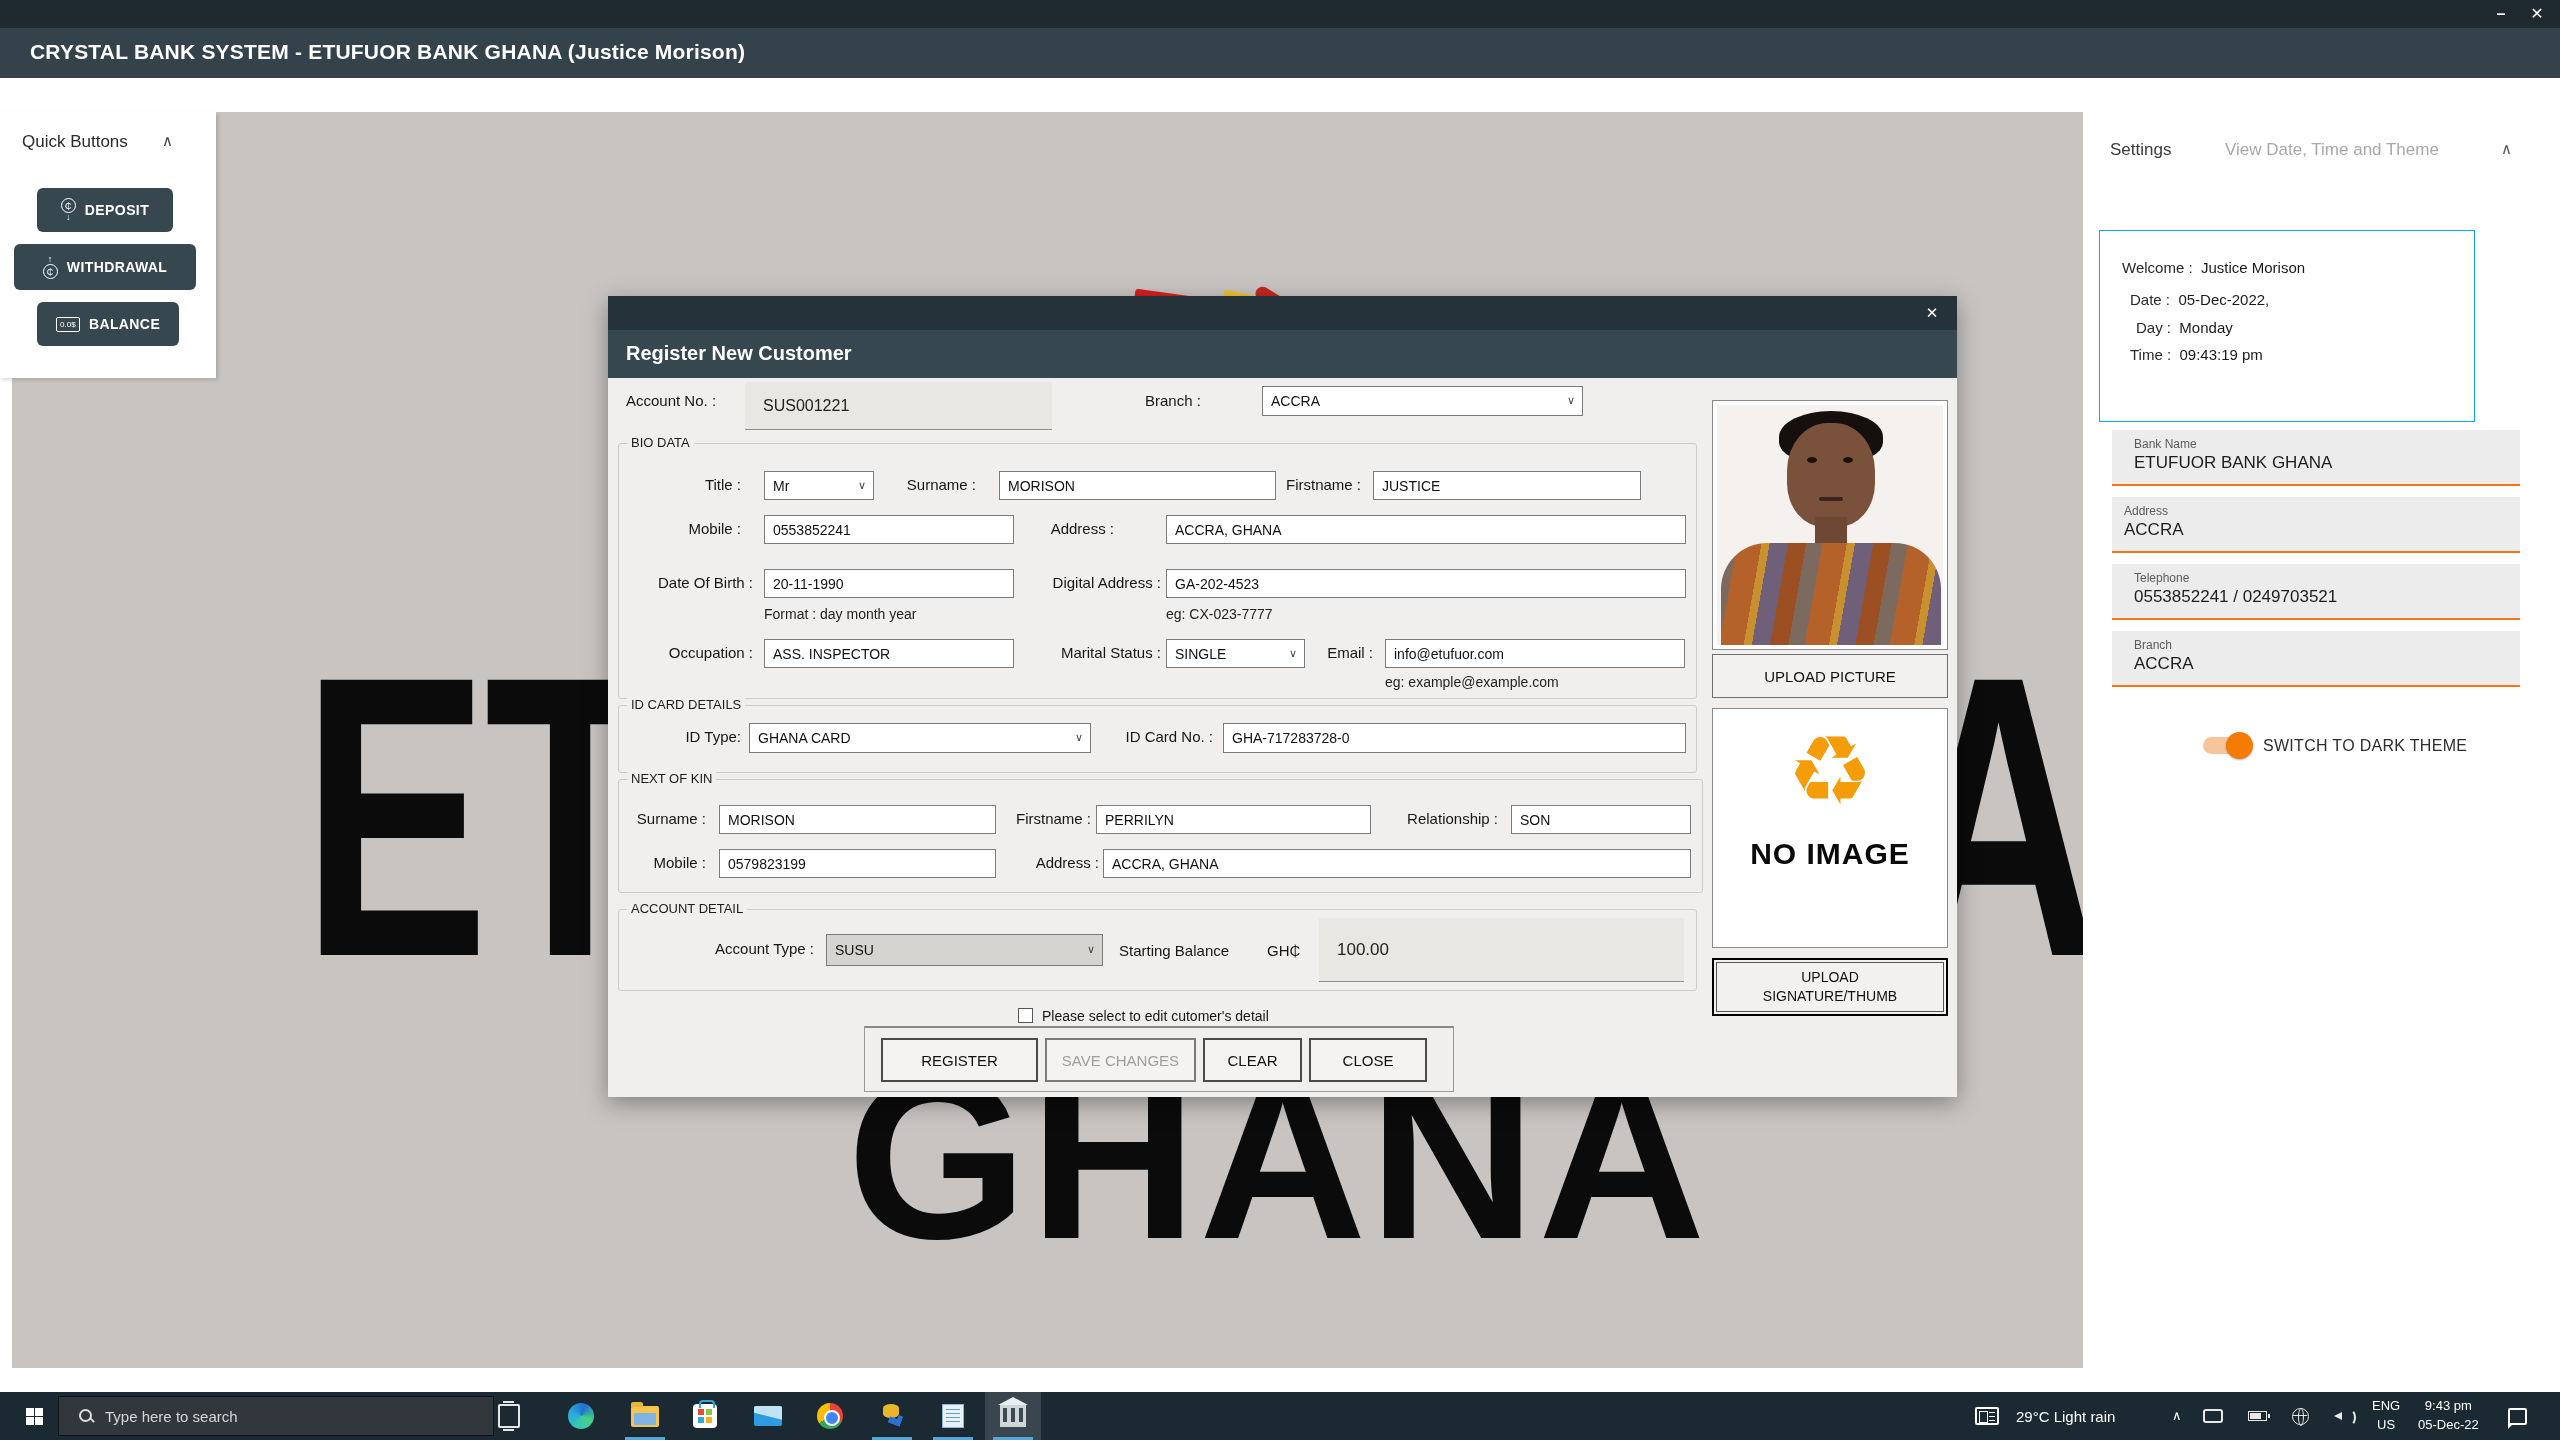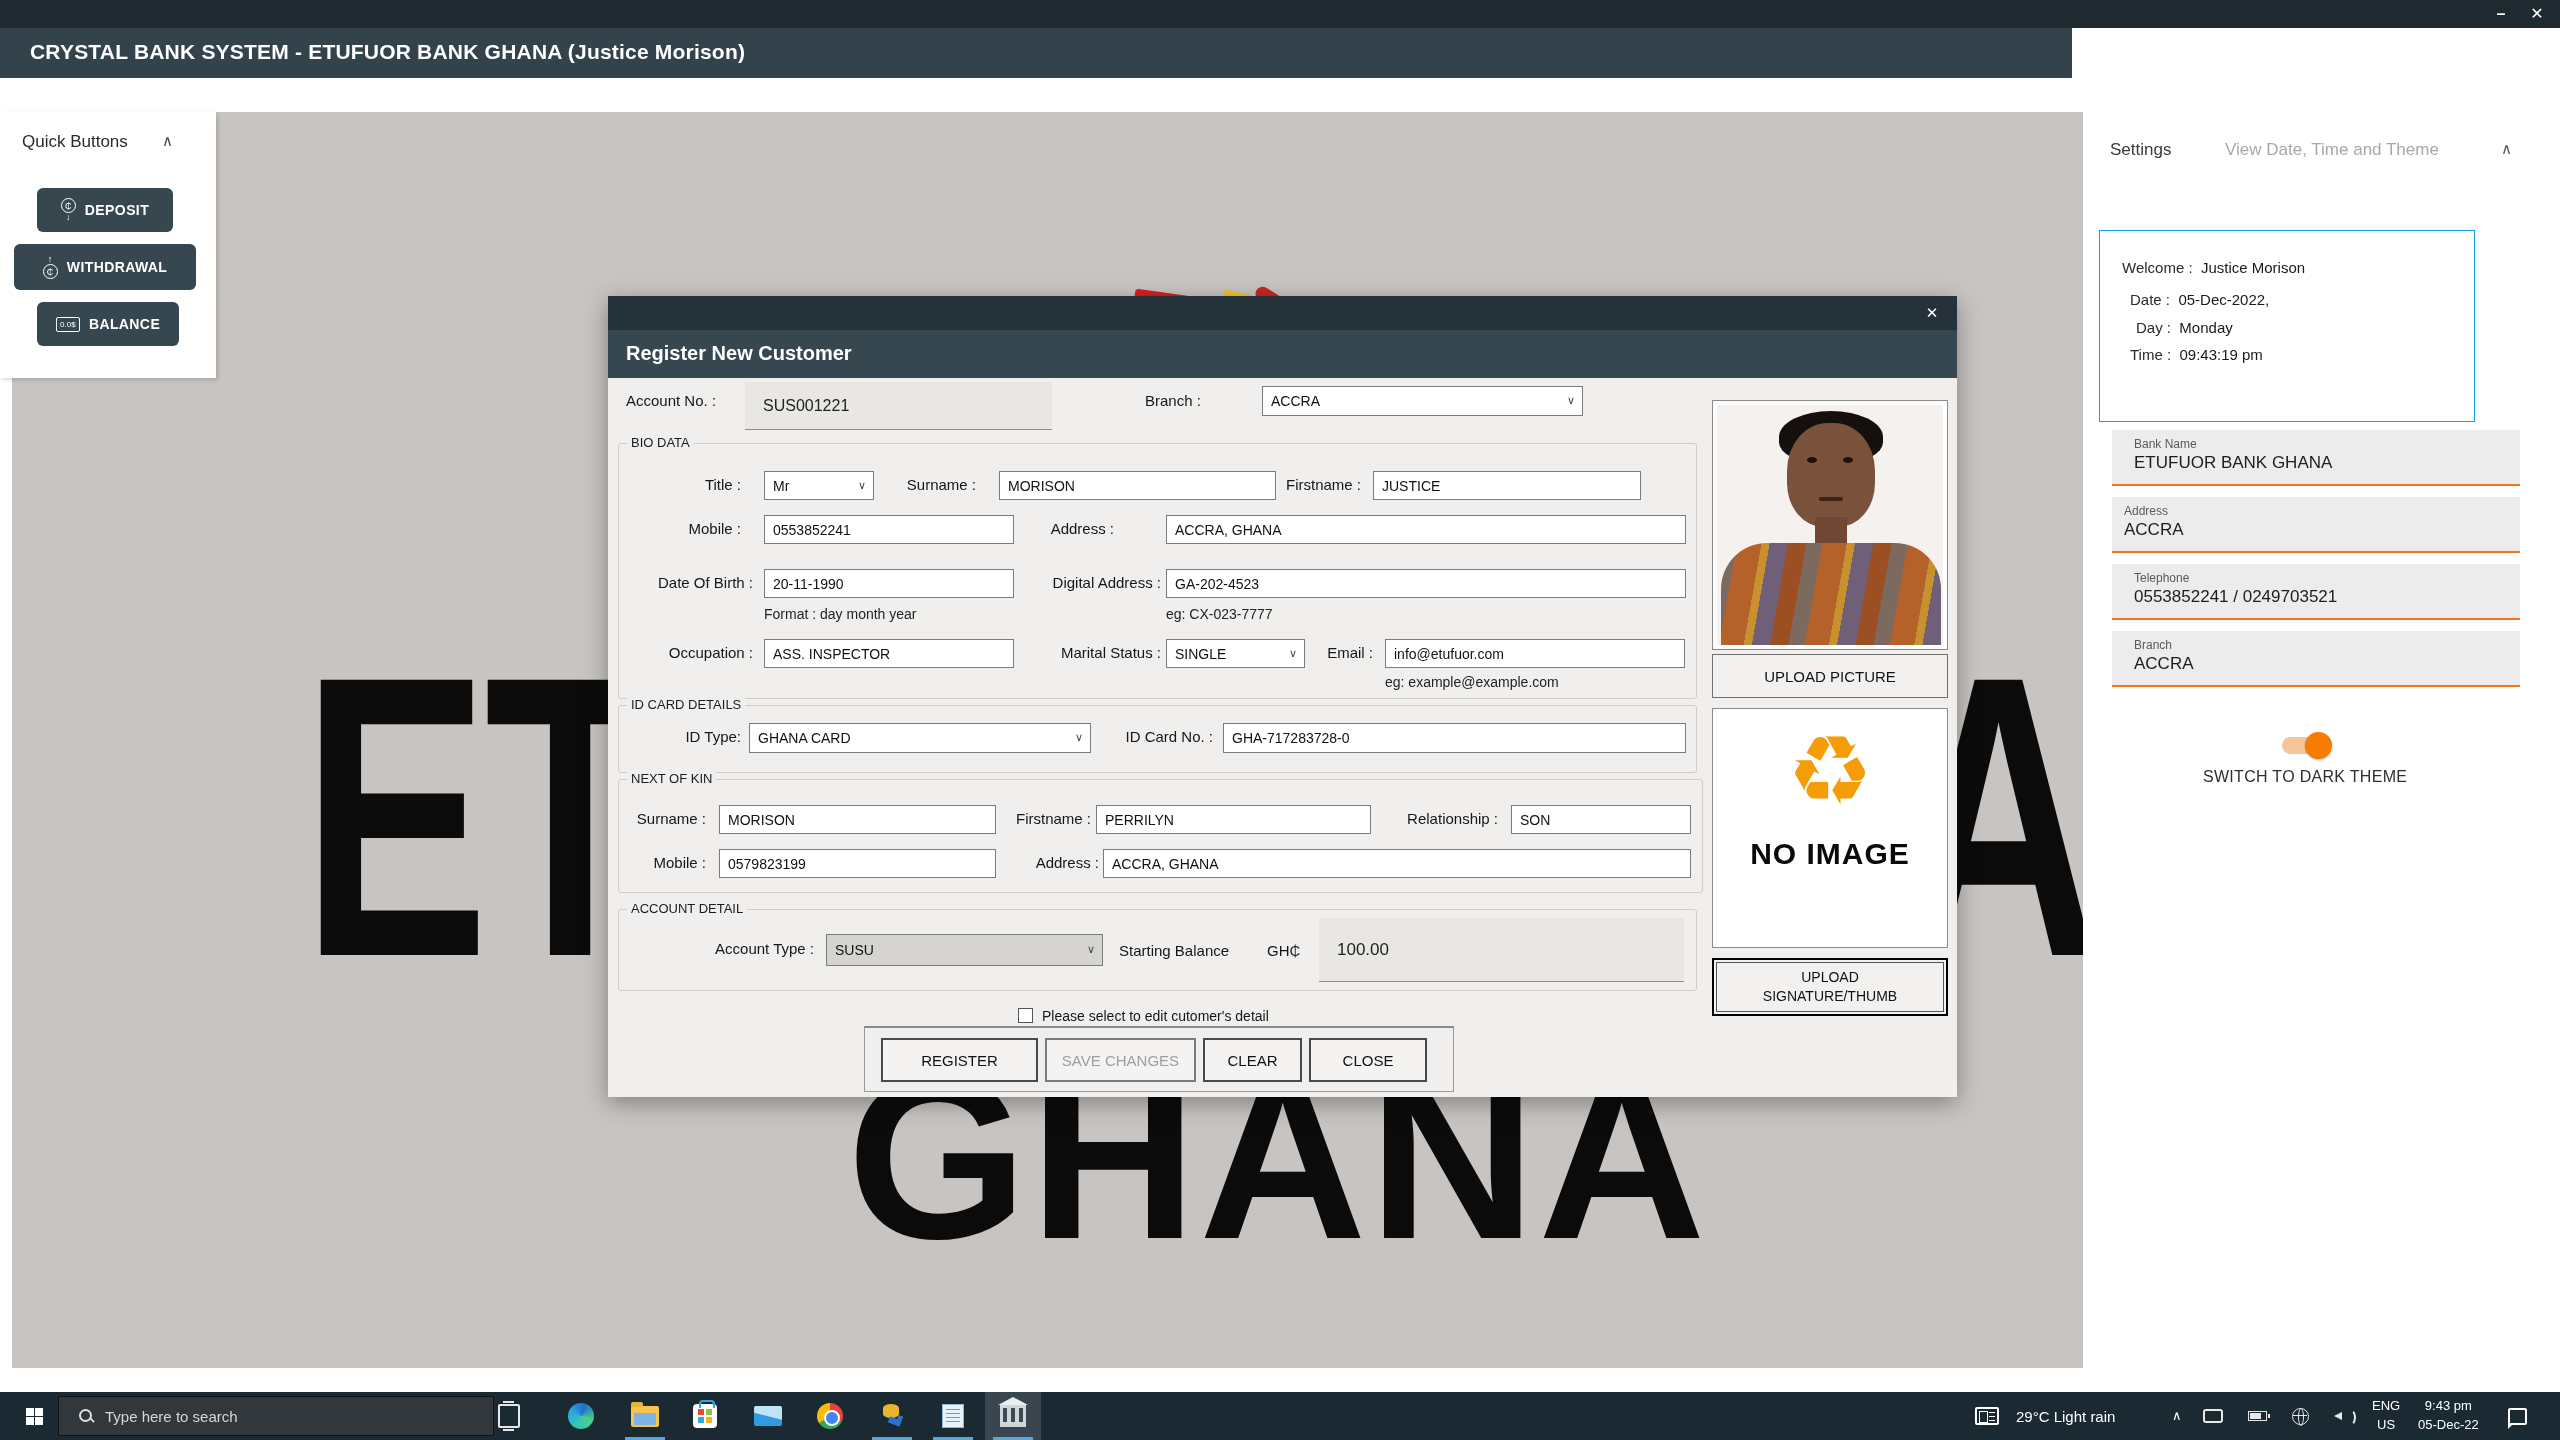--- a/index.html
+++ b/index.html
@@ -4,21 +4,21 @@
 <style>
   * { margin:0; padding:0; box-sizing:border-box; }
   html,body { width:2560px; height:1440px; font-family:"Liberation Sans", sans-serif; }
   .screen { position:relative; width:2560px; height:1440px; background:#ffffff; overflow:hidden; }
 
   
   .topstrip { position:absolute; left:0; top:0; width:2560px; height:28px; background:#1f2a30; }
   .winbtn { position:absolute; top:2px; width:30px; height:24px; color:#fff; font-size:16px; text-align:center; line-height:24px; cursor:default; }
   .btn-min { right:44px; font-weight:700; }
   .btn-close { right:8px; }
-  .titlebar { position:absolute; left:0; top:28px; width:2072px; height:50px; background:#33424b; color:#fff; }
+  .titlebar { position:absolute; left:0; top:28px; width:2560px; height:50px; background:#33424b; color:#fff; }
   .titlebar .t { position:absolute; left:30px; top:12px; font-size:21px; font-weight:700; letter-spacing:.2px; }
   .menubar { position:absolute; left:0; top:78px; width:2560px; height:34px; background:#fbfbfa; border-bottom:1px solid #e4e4e4; }
   .menu-item { position:absolute; top:0; height:34px; display:flex; align-items:center; gap:6px; font-size:15px; color:#1c1c1c; }
   .mi-0 { left:24px; } .mi-1 { left:72px; } .mi-2 { left:158px; } .mi-3 { left:272px; } .mi-4 { left:438px; }
   .mi-glyph { font-size:14px; color:#6b6b6b; }
   .person-icon { position:relative; width:14px; height:15px; display:inline-block; }
   .person-icon .ph { position:absolute; left:4px; top:0; width:7px; height:7px; border-radius:50%; background:#6d9ecf; }
   .person-icon .pb { position:absolute; left:1px; top:8px; width:13px; height:7px; border-radius:6px 6px 1px 1px; background:#9cc0e2; }
   .doc-icon { position:relative; width:11px; height:14px; display:inline-block; border:1px solid #777; background:#fff; }
   .doc-icon::before { content:""; position:absolute; left:2px; top:3px; width:6px; height:1px; background:#888; box-shadow:0 3px 0 #888, 0 6px 0 #888; }
@@ -97,21 +97,21 @@
   .settings { position:absolute; left:2083px; top:112px; width:477px; height:1280px; background:#ffffff; z-index:2; }
   .set-title { position:absolute; left:27px; top:28px; font-size:17px; color:#3a3a3a; }
   .set-sub { position:absolute; left:142px; top:28px; font-size:17px; color:#a8a8a8; }
   .set-chev { position:absolute; left:418px; top:28px; font-size:15px; color:#555; }
   .info-box { position:absolute; left:16px; top:118px; width:376px; height:192px; border:1px solid #0ea5e9; }
   .info-line { position:absolute; font-size:15px; color:#2a2a2a; white-space:nowrap; }
   .info-line b { font-weight:400; color:#1a1a1a; }
   .mfield { position:absolute; left:29px; width:408px; height:56px; background:#ececec; border-bottom:2px solid #f97316; padding:7px 0 0 22px; }
   .mfield .ml { font-size:12px; color:#5a5a5a; }
   .mfield .mv { font-size:17px; color:#1d1d1d; margin-top:2px; white-space:nowrap; }
-  .toggle-row { position:absolute; left:120px; top:625px; display:flex; align-items:center; gap:14px;flex-direction:column; }
+  .toggle-row { position:absolute; left:120px; top:625px; display:flex; gap:14px; }
   .toggle { position:relative; width:46px; height:17px; background:#f6c59c; border-radius:9px; }
   .toggle .knob { position:absolute; right:-4px; top:-5px; width:27px; height:27px; border-radius:50%; background:#f57c00; box-shadow:0 1px 2px rgba(0,0,0,.3); }
   .toggle-label { font-size:16px; color:#2e2e2e; letter-spacing:.3px; }
 
   
   .taskbar { position:absolute; left:0; top:1392px; width:2560px; height:48px; background:#1b2a32; z-index:10; }
   .start { position:absolute; left:12px; top:0; width:44px; height:48px; display:flex; align-items:center; justify-content:center; }
   .winlogo { width:17px; height:17px; display:grid; grid-template-columns:8px 8px; grid-template-rows:8px 8px; gap:1px; }
   .winlogo i { background:#fff; }
   .tb-search { position:absolute; left:58px; top:4px; width:436px; height:40px; background:#31373a; border:1px solid #0e1316; display:flex; align-items:center; gap:12px; padding-left:20px; }

